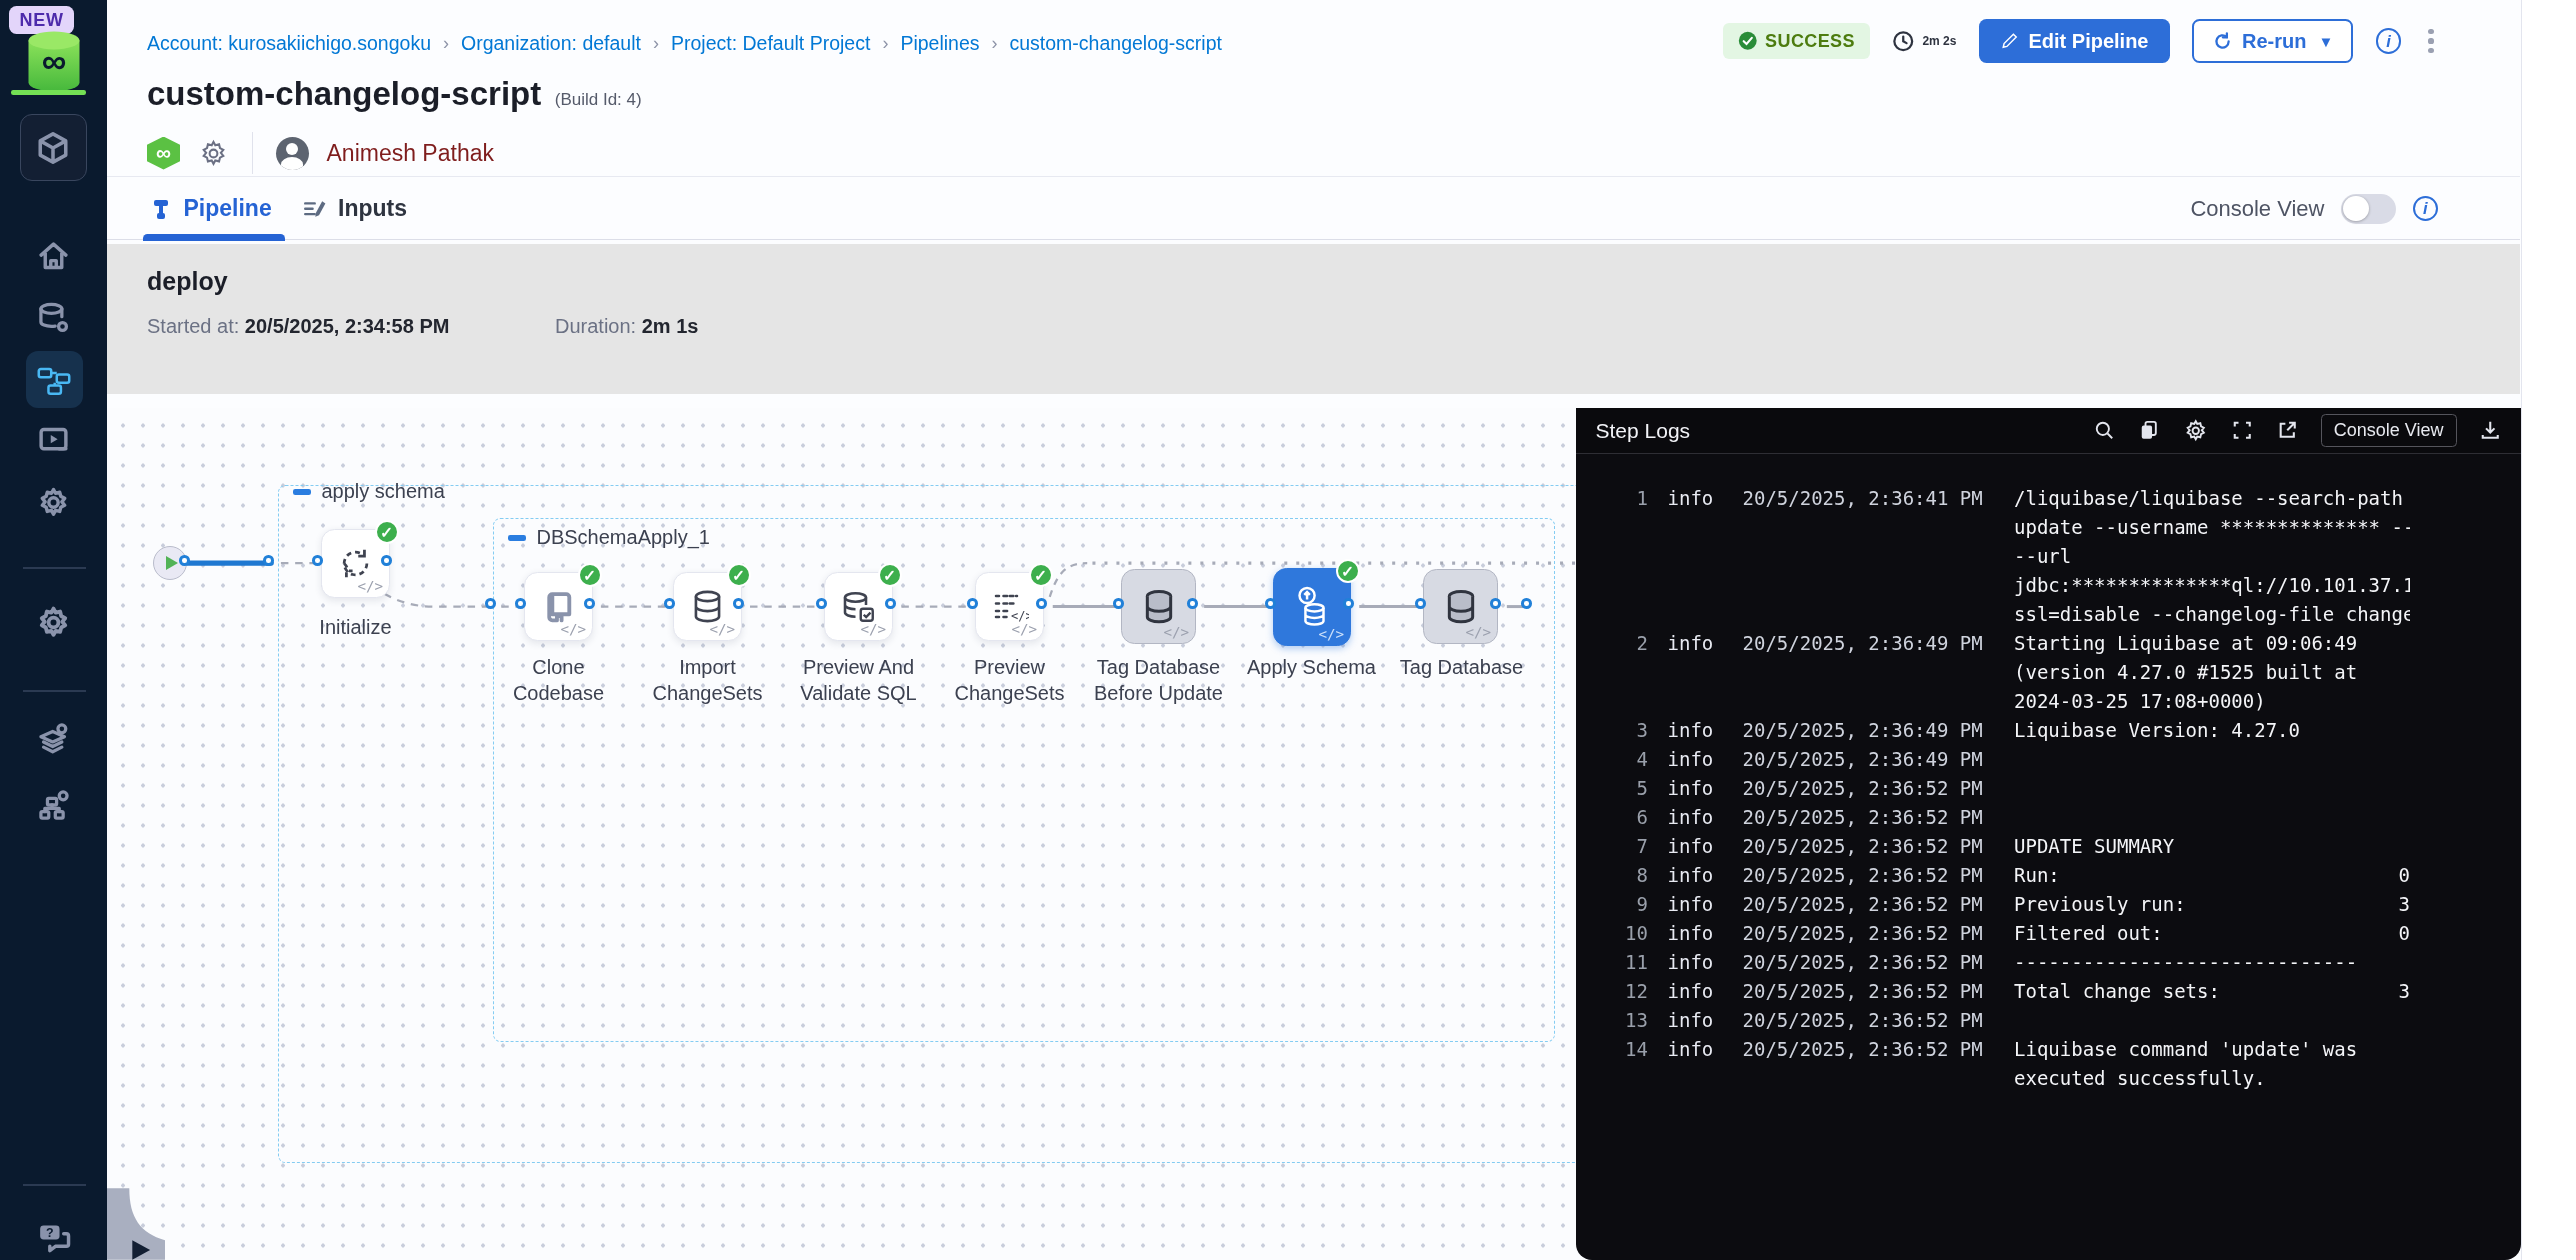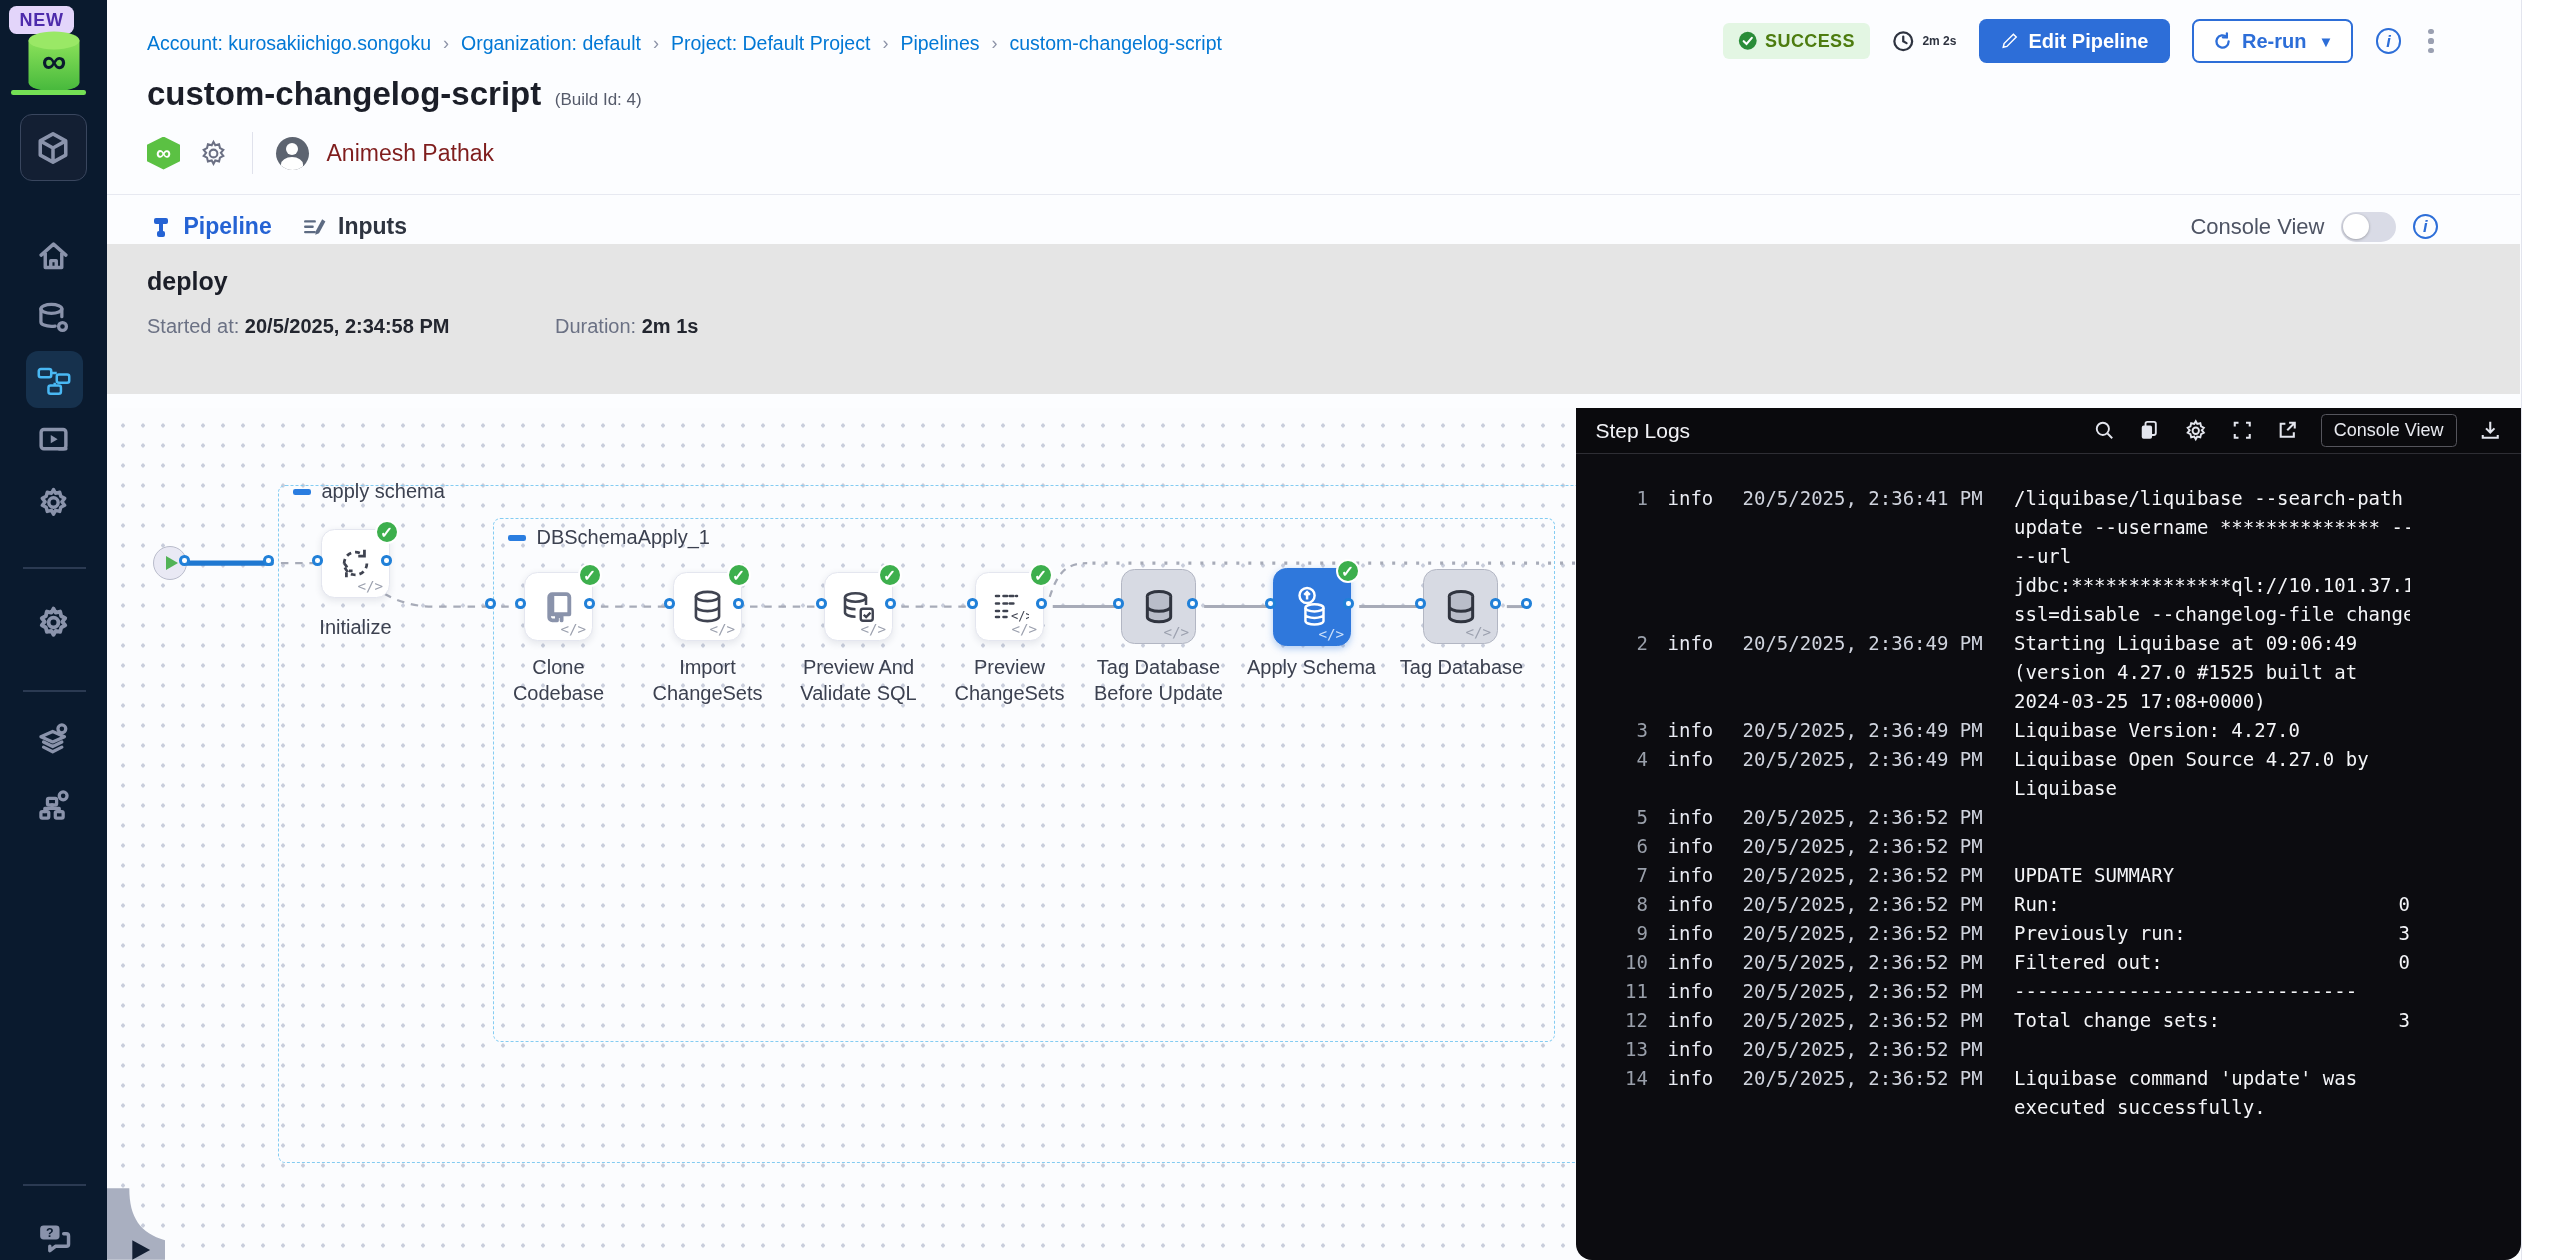--- a/index.html
+++ b/index.html
@@ -46,21 +46,21 @@
   .author-row { position:absolute; left:40px; top:132px; display:flex; align-items:center; gap:18px; }
   .hex-badge { width:33px; height:33px; background:#5bc143; border-radius:7.5px; display:flex; align-items:center;
                justify-content:center; color:#fff; font-size:21px; font-weight:bold;
                clip-path:polygon(50% 0,100% 25%,100% 75%,50% 100%,0 75%,0 25%); }
   .author-divider { width:1.5px; height:42px; background:#e0e2ec; margin:0 4.5px; }
   .avatar { width:33px; height:33px; background:#5d6470; border-radius:50%; position:relative; overflow:hidden; }
   .avatar::before { content:""; position:absolute; left:10.5px; top:6px; width:12px; height:12px; background:#fff; border-radius:50%; }
   .avatar::after { content:""; position:absolute; left:5.2px; top:20px; width:22.5px; height:15px; background:#fff; border-radius:50% 50% 0 0; }
   .author-name { font-size:23px; color:#7f1d1d; }
 
-  .tabs-row { position:absolute; left:0; top:194px; width:2413px; height:64px; border-top:1.5px solid #e7e9f1; border-bottom:1.5px solid #dcdee8;text-decoration:underline; }
+  .tabs-row { position:absolute; left:0; top:176px; width:2413px; height:64px; border-top:1.5px solid #e7e9f1; border-bottom:1.5px solid #dcdee8;text-decoration:underline; }
   .tab { position:absolute; top:0; height:63px; display:flex; align-items:center; gap:10.5px; font-size:23px; cursor:pointer; }
   .tab-pipeline { left:42px; color:#2563d4; font-weight:bold; }
   .tab-inputs { left:195px; color:#2e3440; font-weight:bold; }
   .tab-underline { position:absolute; left:36px; top:57px; width:142px; height:6.7px; background:#2563d4; border-radius:4.5px 4.5px 0 0; }
   .console-toggle-row { position:absolute; right:82px; top:0; height:63px; display:flex; align-items:center; gap:16.5px; }
   .console-toggle-label { font-size:22px; color:#4e5464; }
   .toggle { width:55px; height:30px; background:#d9dbe6; border-radius:15px; position:relative; cursor:pointer; }
   .toggle-knob { position:absolute; left:2.2px; top:2.2px; width:25.5px; height:25.5px; background:#fff; border-radius:50%;
                  box-shadow:0 0.7px 3px rgba(0,0,0,.3); }
 
@@ -563,24 +563,20 @@
           <span class="lvl">info</span>
           <span class="ts">20/5/2025, 2:36:49 PM</span>
         <span class="msg">
             <div class="msg-line">Liquibase Version: 4.27.0</div>
           </span>
       </div>
       <div class="log-row">
         <span class="ln">4</span>
           <span class="lvl">info</span>
           <span class="ts">20/5/2025, 2:36:49 PM</span>
-        <span class="msg">
-            <div class="msg-line">Liquibase Open Source 4.27.0 by</div>
-            <div class="msg-line">Liquibase</div>
-          </span>
       </div>
       <div class="log-row">
         <span class="ln">5</span>
           <span class="lvl">info</span>
           <span class="ts">20/5/2025, 2:36:52 PM</span>
       </div>
       <div class="log-row">
         <span class="ln">6</span>
           <span class="lvl">info</span>
           <span class="ts">20/5/2025, 2:36:52 PM</span>

